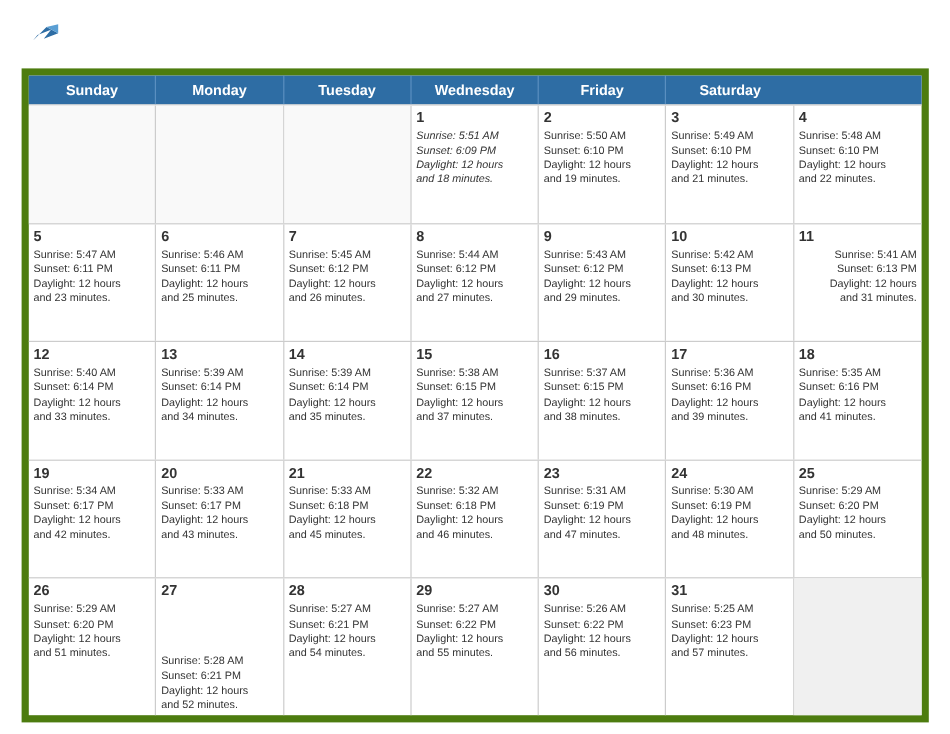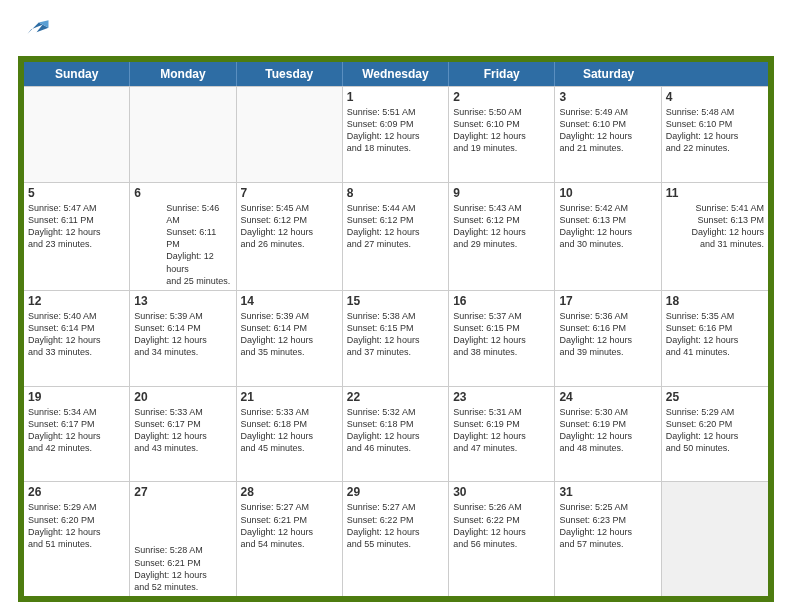--- a/index.html
+++ b/index.html
@@ -131,21 +131,21 @@
         <div class="cal-header-cell">Friday</div>
         <div class="cal-header-cell">Saturday</div>
       </div>
     <div class="cal-body">
     <div class="cal-row">
           <div class="cal-cell empty"></div>
           <div class="cal-cell empty"></div>
           <div class="cal-cell empty"></div>
           <div class="cal-cell">
             <span class="day-num">1</span>
-            <div class="cell-text" style="white-space: pre-line;">Sunrise: 5:51 AM
+            <div class="cell-text" style="white-space: pre-line; font-style: italic;">Sunrise: 5:51 AM
 Sunset: 6:09 PM
 Daylight: 12 hours
 and 18 minutes.</div>
           </div>
           <div class="cal-cell">
             <span class="day-num">2</span>
             <div class="cell-text" style="white-space: pre-line;">Sunrise: 5:50 AM
 Sunset: 6:10 PM
 Daylight: 12 hours
 and 19 minutes.</div>
@@ -168,21 +168,21 @@
         <div class="cal-row">
           <div class="cal-cell">
             <span class="day-num">5</span>
             <div class="cell-text" style="white-space: pre-line;">Sunrise: 5:47 AM
 Sunset: 6:11 PM
 Daylight: 12 hours
 and 23 minutes.</div>
           </div>
           <div class="cal-cell">
             <span class="day-num">6</span>
-            <div class="cell-text" style="white-space: pre-line; margin-left: 32px;">Sunrise: 5:46 AM
+            <div class="cell-text" style="white-space: pre-line;">Sunrise: 5:46 AM
 Sunset: 6:11 PM
 Daylight: 12 hours
 and 25 minutes.</div>
           </div>
           <div class="cal-cell">
             <span class="day-num">7</span>
             <div class="cell-text" style="white-space: pre-line;">Sunrise: 5:45 AM
 Sunset: 6:12 PM
 Daylight: 12 hours
 and 26 minutes.</div>

